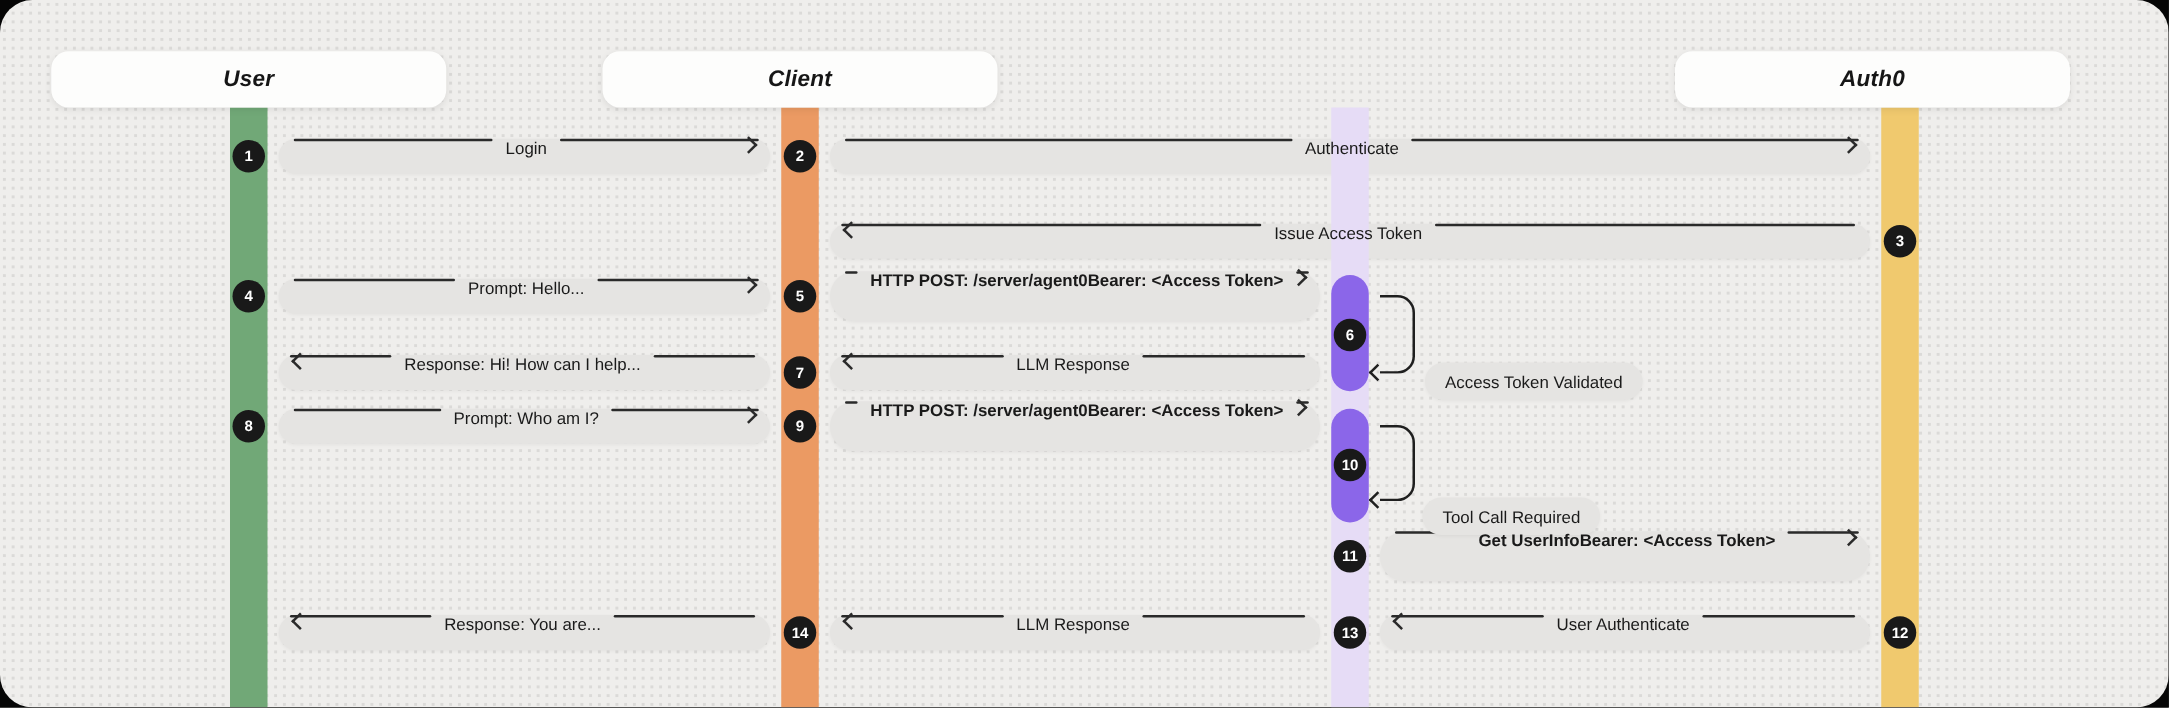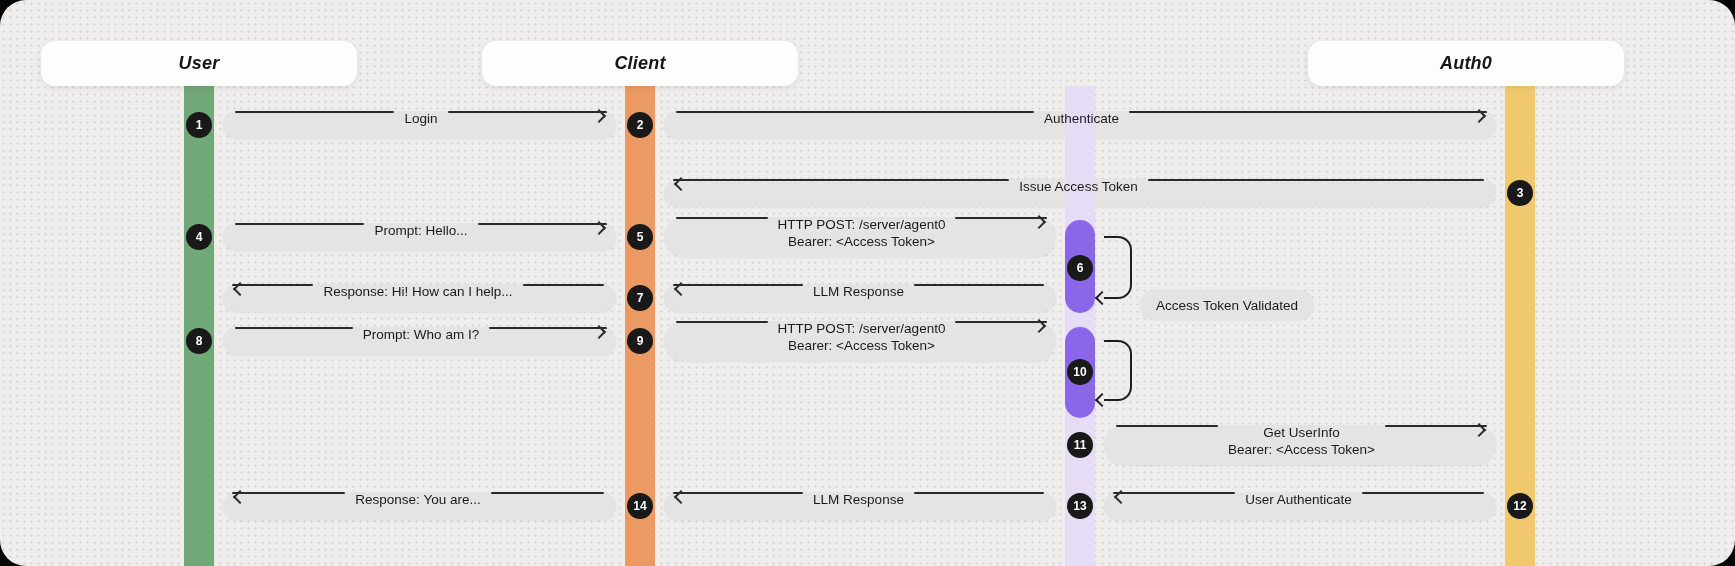--- a/index.html
+++ b/index.html
@@ -36,21 +36,21 @@
     position:absolute; height:28px; background:#e5e4e2; border-radius:14px;
     display:flex; align-items:flex-start; padding:0 12px; box-sizing:border-box;
     box-shadow:0 1px 3px rgba(0,0,0,0.05);
   }
   .msg.two { height:40px; border-radius:20px; }
   .ln { flex:1 1 auto; height:2.2px; background:#2a2a2a; border-radius:2px; }
   .lbl {
     font-size:13.5px; color:#1a1a1a; white-space:nowrap;
     margin:0 10px; position:relative; z-index:3; text-align:center;
   }
-  .lbl.stack { display:flex; flex-direction:column; align-items:center; line-height:16.5px; }
+  .lbl.stack { display:flex; flex-direction:row; align-items:center; line-height:16.5px;font-weight:bold; }
   .chev {
     width:8px; height:8px; border:solid #2a2a2a; border-width:0 2.2px 2.2px 0;
     flex:0 0 auto;
   }
   .chev.r { transform:rotate(-45deg); margin-left:-13px; }
   .chev.l { transform:rotate(135deg); margin-right:-13px; }
   
   .step {
     position:absolute; width:26px; height:26px; border-radius:50%;
     background:#191919; color:#ffffff; font-size:12px; font-weight:700;
@@ -76,21 +76,21 @@
     margin-top:37px;
   }
 </style>
 </head>
 <body>
 
 <div class="stage">
 
   <div class="actor" style="left:41px">User</div>
   <div class="actor" style="left:482px">Client</div>
-  <div class="actor" style="left:1308px">Auth0</div>
+  <div class="actor" style="left:1340px">Auth0</div>
 
   <div class="lifeline user"></div>
   <div class="lifeline client"></div>
   <div class="lifeline server"></div>
   <div class="lifeline auth0"></div>
 
   <div class="msg" style="left:223px;top:111px;width:393px">
     <span class="ln"></span>
     <span class="lbl">Login</span>
     <span class="ln"></span>
@@ -192,20 +192,21 @@
 
   <div class="activation" style="top:220px;height:93px"></div>
   <div class="activation" style="top:327px;height:91px"></div>
 
   <div class="bracket" style="left:1104px;top:236px;height:63px"></div>
   <span class="bracket-chev" style="left:1097px;top:293px"></span>
   <div class="bracket" style="left:1104px;top:340px;height:61px"></div>
   <span class="bracket-chev" style="left:1097px;top:395px"></span>
 
   <div class="note" style="left:1140px;top:253px">Access Token Validated</div>
+  <div class="note" style="left:1138px;top:361px">Tool Call Required</div>
 
   <div class="step" style="left:186px;top:112px">1</div>
   <div class="step" style="left:627px;top:112px">2</div>
   <div class="step" style="left:1507px;top:180px">3</div>
   <div class="step" style="left:186px;top:224px">4</div>
   <div class="step" style="left:627px;top:224px">5</div>
   <div class="step" style="left:1067px;top:255px">6</div>
   <div class="step" style="left:627px;top:285px">7</div>
   <div class="step" style="left:186px;top:328px">8</div>
   <div class="step" style="left:627px;top:328px">9</div>

